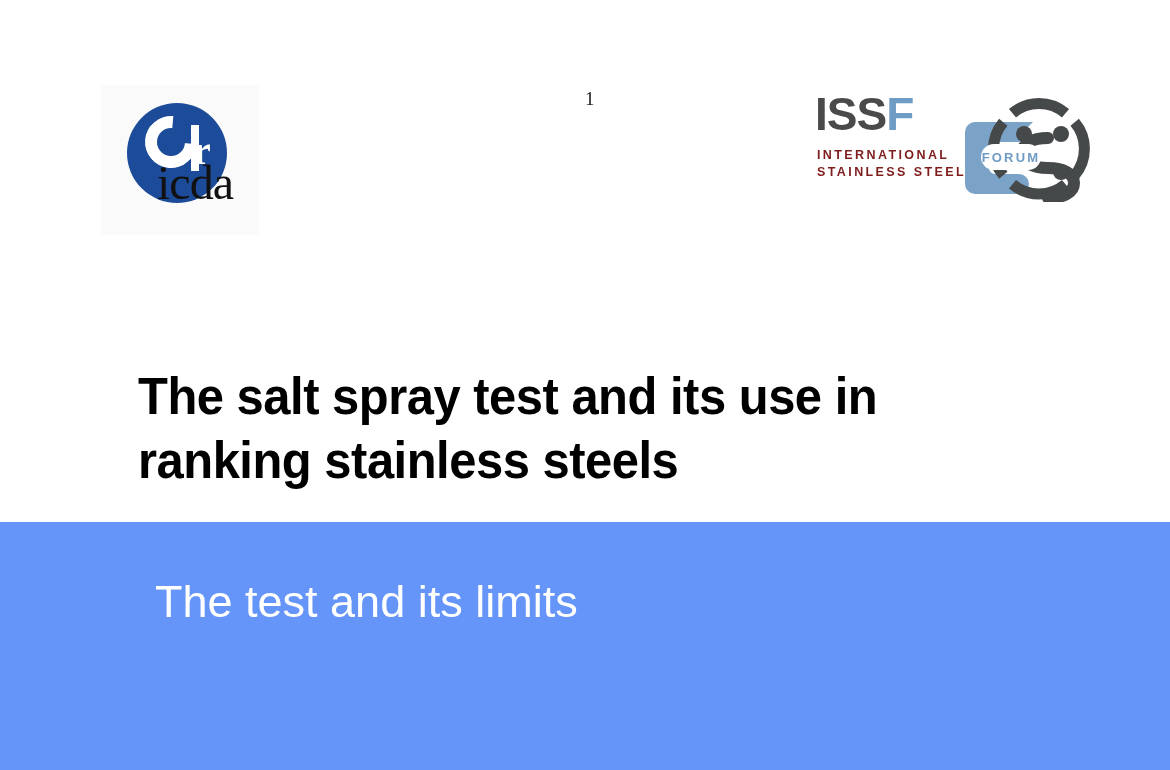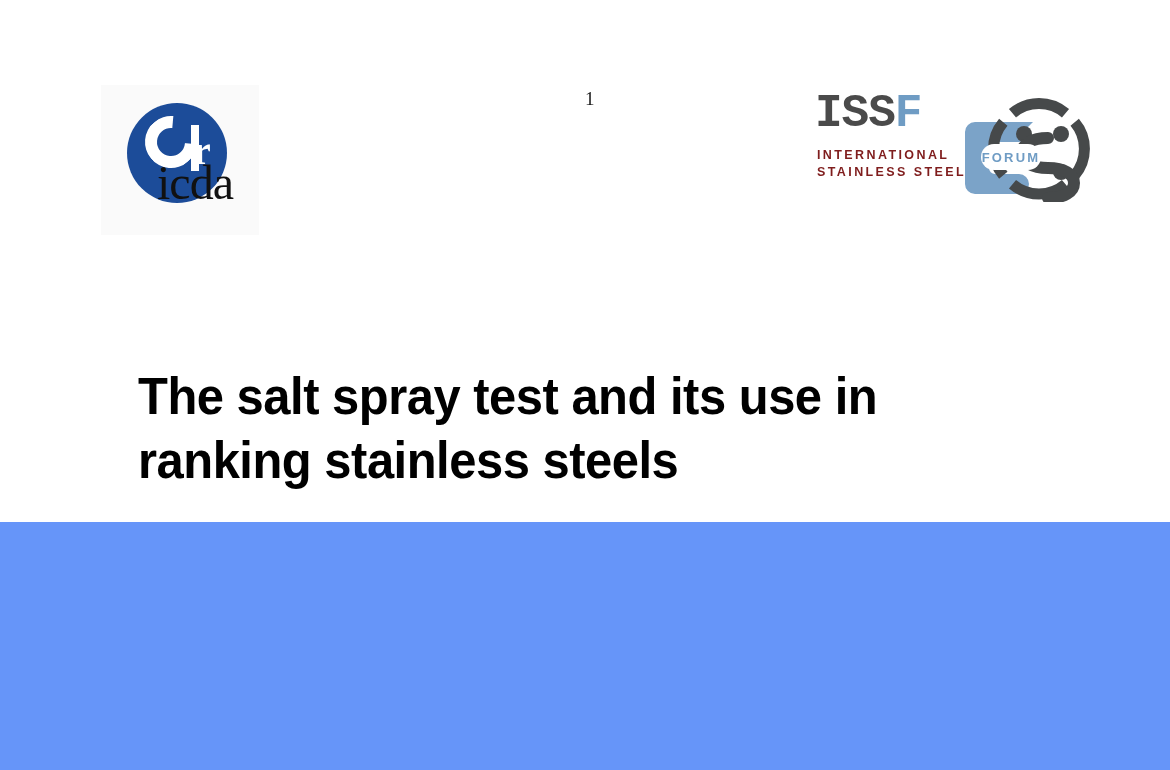--- a/index.html
+++ b/index.html
@@ -94,21 +94,21 @@
     position: absolute;
     left: 815px;
     top: 82px;
     width: 290px;
     height: 120px;
   }
   .issf-wordmark {
     position: absolute;
     left: 0px;
     top: 9px;
-    font-family: Liberation Mono, monospace;
+    font-family: Liberation Sans, sans-serif;
     font-weight: 700;
     font-size: 46px;
     line-height: 46px;
     letter-spacing: -1px;
   }
   .issf-iss { color: #4a4a4a; }
   .issf-f   { color: #6f9cc4; }
   .issf-sub {
     position: absolute;
     left: 2px;
@@ -213,14 +213,15 @@
 
         <rect x="36" y="62" width="60" height="26" rx="13" fill="#ffffff"></rect>
         <text x="66" y="80" text-anchor="middle" font-family="Liberation Sans, sans-serif" font-size="13" font-weight="bold" letter-spacing="2.2" fill="#6f9cc4">FORUM</text>
       </svg>
     </div>
   </div>
 
   <div class="title">The salt spray test and its use in ranking stainless steels</div>
 
   <div class="band"></div>
+  <div class="band-text">The test and its limits</div>
 
 </div>
 
 </body></html>

